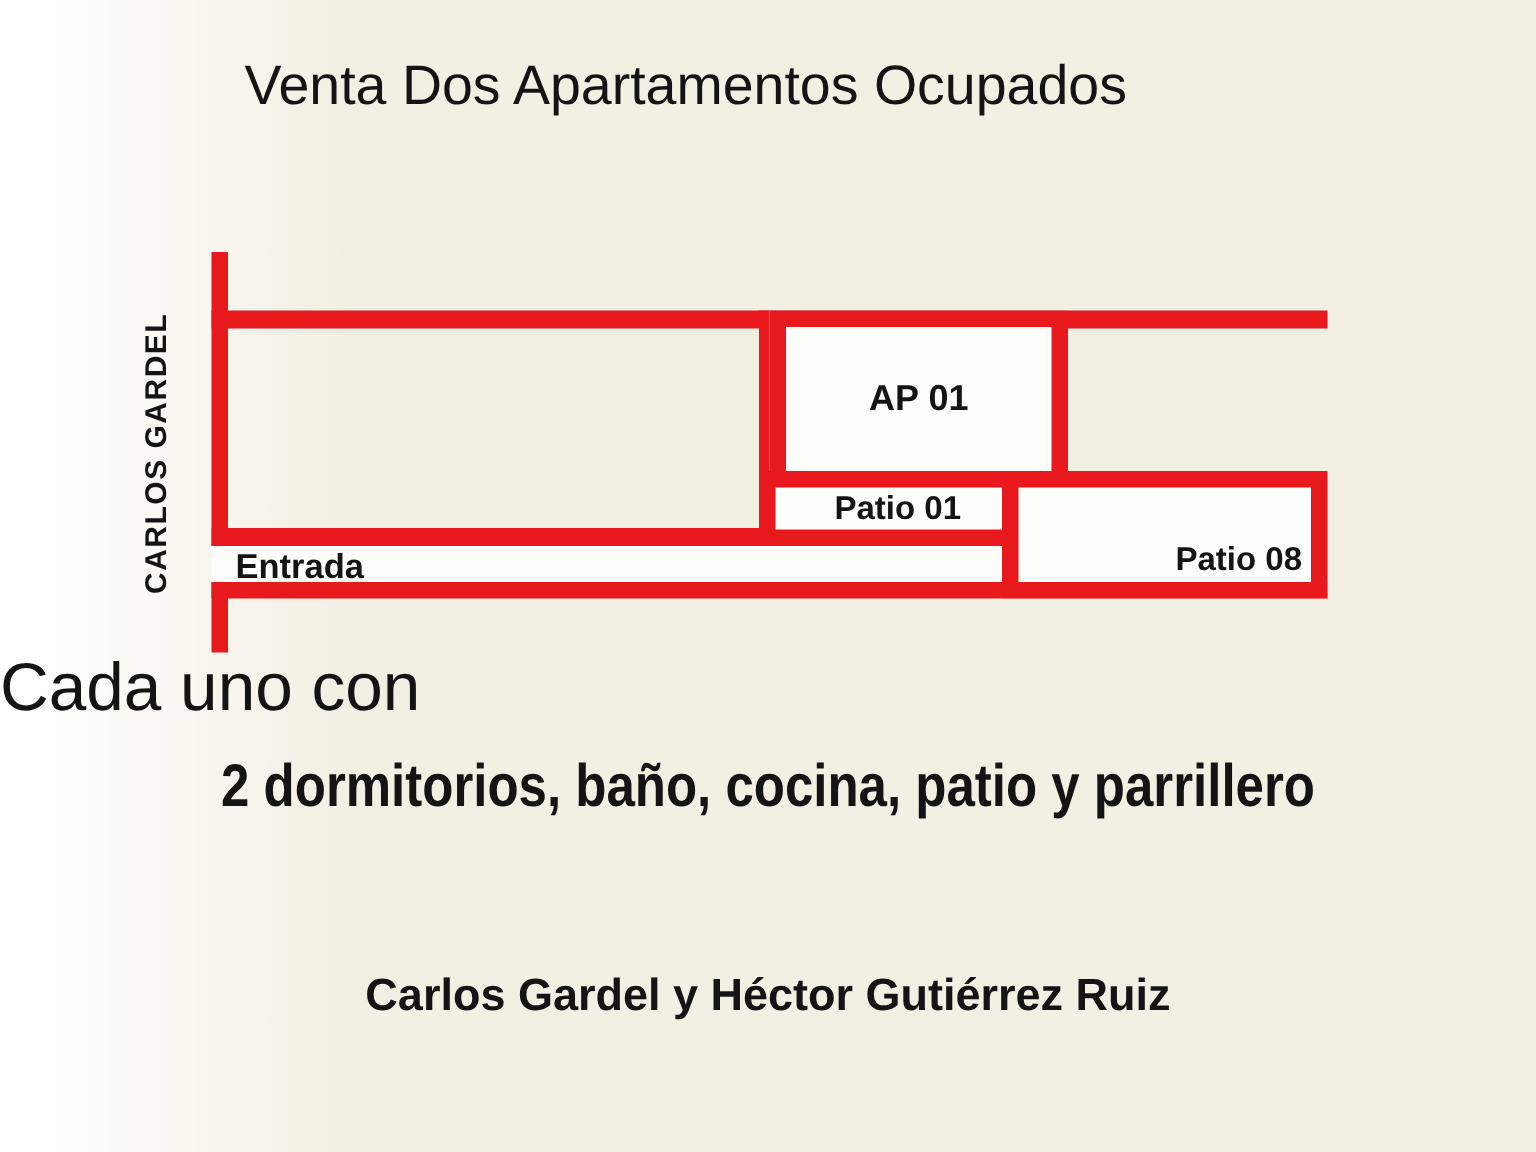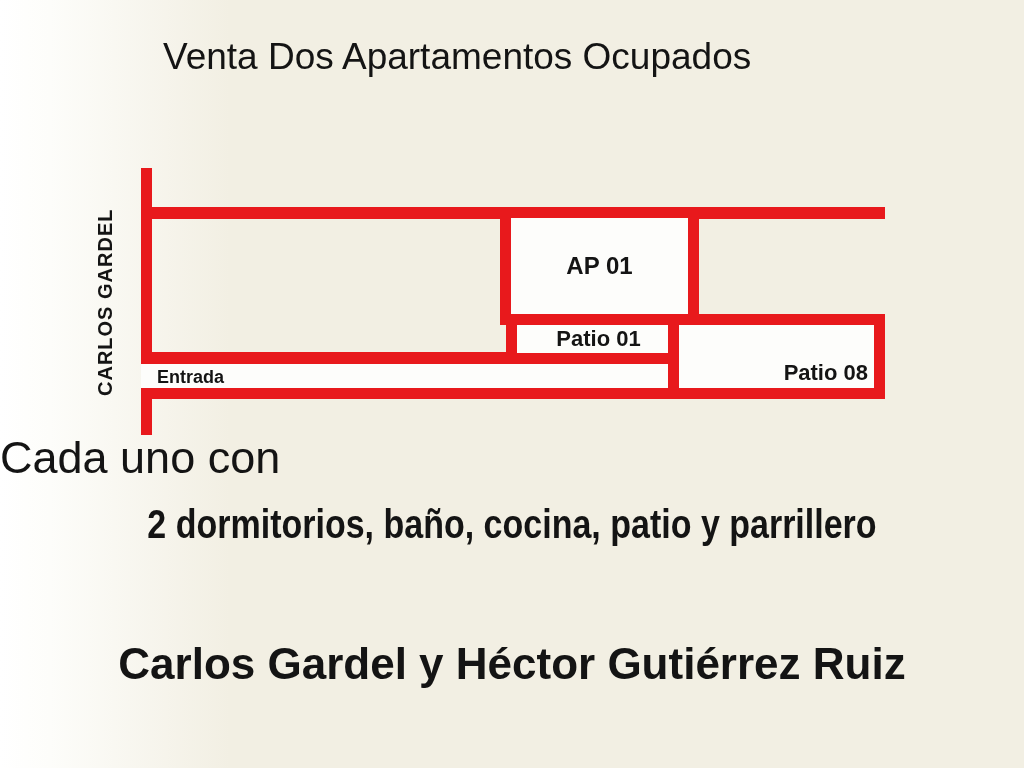--- a/index.html
+++ b/index.html
@@ -32,42 +32,42 @@
   .street{
     left:84px;top:205px;width:42px;height:195px;
     display:flex;align-items:center;justify-content:center;
     writing-mode:vertical-rl;
     transform:rotate(180deg);
     font-weight:bold;font-size:20px;letter-spacing:1px;
     color:var(--text);
   }
   .entrada{
     left:157px;top:365px;
-    font-weight:bold;font-size:18px;line-height:24px;
+    font-weight:bold;font-size:23px;line-height:24px;
     color:var(--text);
   }
   .heading{
     left:0;top:432px;width:1024px;
     text-align:left;
     font-size:45px;
     color:var(--text);
   }
   .features{
     left:0;top:502px;width:1024px;
     text-align:center;
     font-size:40px;font-weight:bold;
     transform:scaleX(.85);
     transform-origin:50% 50%;
     white-space:nowrap;
     color:var(--text);
   }
   .footer{
     left:0;top:641px;width:1024px;
     text-align:center;
-    font-size:44px;font-weight:bold;line-height:45px;
+    font-size:30px;font-weight:bold;line-height:45px;
     color:var(--text);
   }
 </style>
 </head>
 <body>
 
 <div id="stage" style="--wall: #e8191c; --room-fill: #fdfdfb; --background: #f2efe3; --text: #141414;">
 
   <div class="abs title">
     <div>Venta Dos Apartamentos Ocupados</div>
@@ -80,21 +80,21 @@
     <div class="wall" style="left:141px;top:168px;width:11px;height:196px;"></div>
     <div class="wall" style="left:141px;top:388px;width:11px;height:47px;"></div>
     <div class="wall" style="left:141px;top:207px;width:744px;height:12px;"></div>
     <div class="wall" style="left:141px;top:352px;width:527px;height:12px;"></div>
     <div class="wall" style="left:141px;top:388px;width:744px;height:11px;"></div>
     <div class="wall" style="left:506px;top:207px;width:12px;height:157px;"></div>
 
     <div class="corridor" style="left:141px;top:364px;width:527px;height:24px;"></div>
     <div class="abs entrada">Entrada</div>
 
-    <div class="room" style="left:500px;top:207px;width:199px;height:118px;">
+    <div class="room" style="left:513px;top:207px;width:199px;height:118px;">
       <span class="room-label">AP 01</span>
     </div>
 
 
     <div class="room" style="left:506px;top:314px;width:173px;height:50px;justify-content:center;padding-left:12px;">
       <span class="patio-label">Patio 01</span>
     </div>
 
     <div class="room" style="left:668px;top:314px;width:217px;height:85px;align-items:flex-end;justify-content:flex-end;padding:0 6px 2px 0;">
       <span class="patio-label">Patio 08</span>

